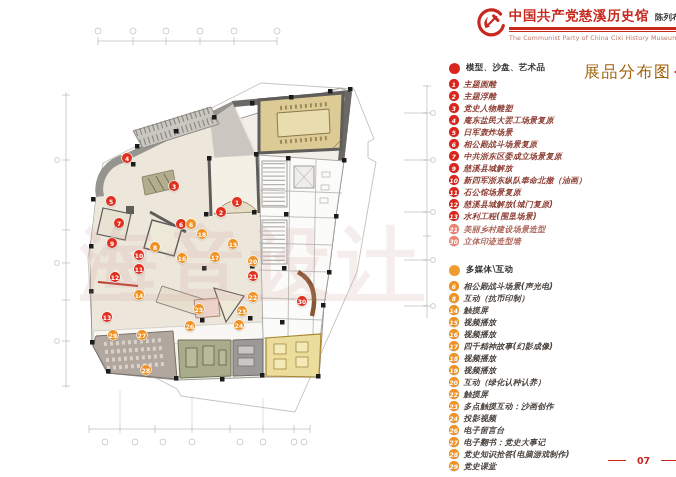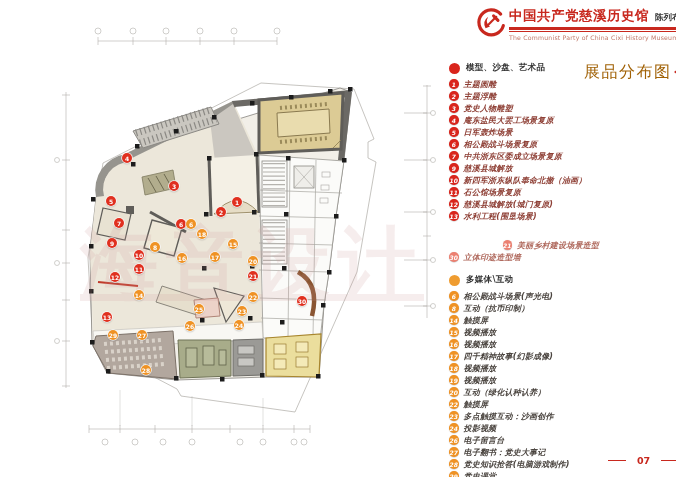--- a/index.html
+++ b/index.html
@@ -18,26 +18,26 @@
   .hdr-rule1{height:2.5px;background:#c8281e;margin-top:2px;}
   .hdr-rule2{height:1px;background:#c8281e;margin-top:1.5px;}
   .hdr-en{font-size:6.2px;color:#c07a6c;margin-top:2px;letter-spacing:.2px;white-space:nowrap;}
   
   .legend-title-wrap{position:absolute;left:584px;top:60px;display:flex;align-items:center;z-index:5;}
   .legend-title{font-size:16px;font-weight:normal;color:#a16207;letter-spacing:1.5px;white-space:nowrap;}
   .legend-arrow{width:0;height:0;border-top:12px solid transparent;border-bottom:12px solid transparent;
     border-right:16px solid #c8281e;margin-left:2px;}
   .legend{position:absolute;left:449px;top:62px;width:150px;z-index:5;}
   .legend-group{margin:0;}
-  .legend-group + .legend-group{margin-top:11px;}
+  .legend-group + .legend-group{margin-top:17px;}
   .lg-head{display:flex;align-items:center;height:12px;margin-bottom:4px;}
   .lg-dot{width:11px;height:11px;border-radius:50%;flex:none;margin-right:6px;}
   .lg-name{font-size:8.5px;font-weight:bold;color:#333;white-space:nowrap;letter-spacing:.3px;}
   .legend-item{display:flex;align-items:center;height:12px;font-style:italic;}
-  .legend-item.gap{margin-top:17px;justify-content:flex-end;}
+  .legend-item.gap{margin-top:1px;}
   .li-circle{width:9.5px;height:9.5px;border-radius:50%;flex:none;margin-right:5px;
     color:#fff;font-size:6px;font-weight:bold;display:flex;align-items:center;justify-content:center;
     box-shadow:0 .5px 1px rgba(0,0,0,.25);}
   .li-label{font-size:8px;font-weight:bold;white-space:nowrap;letter-spacing:.2px;}
   .g-red .li-circle{background:#d9251c;}
   .g-red .li-label{color:#8e3f35;}
   .g-red .legend-item.muted .li-circle{background:#ec8172;}
   .g-red .legend-item.muted .li-label{color:#b06a5e;}
   .g-orange .li-circle{background:#ef9224;}
   .g-orange .li-label{color:#4a443f;}

